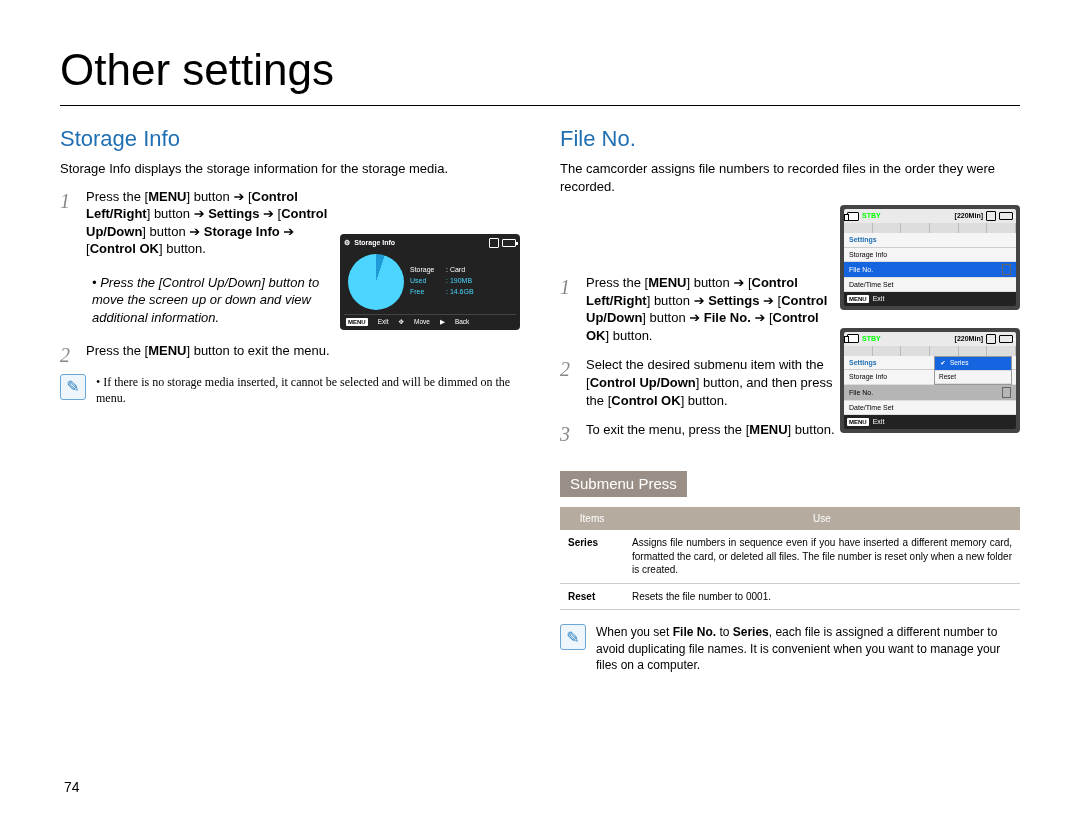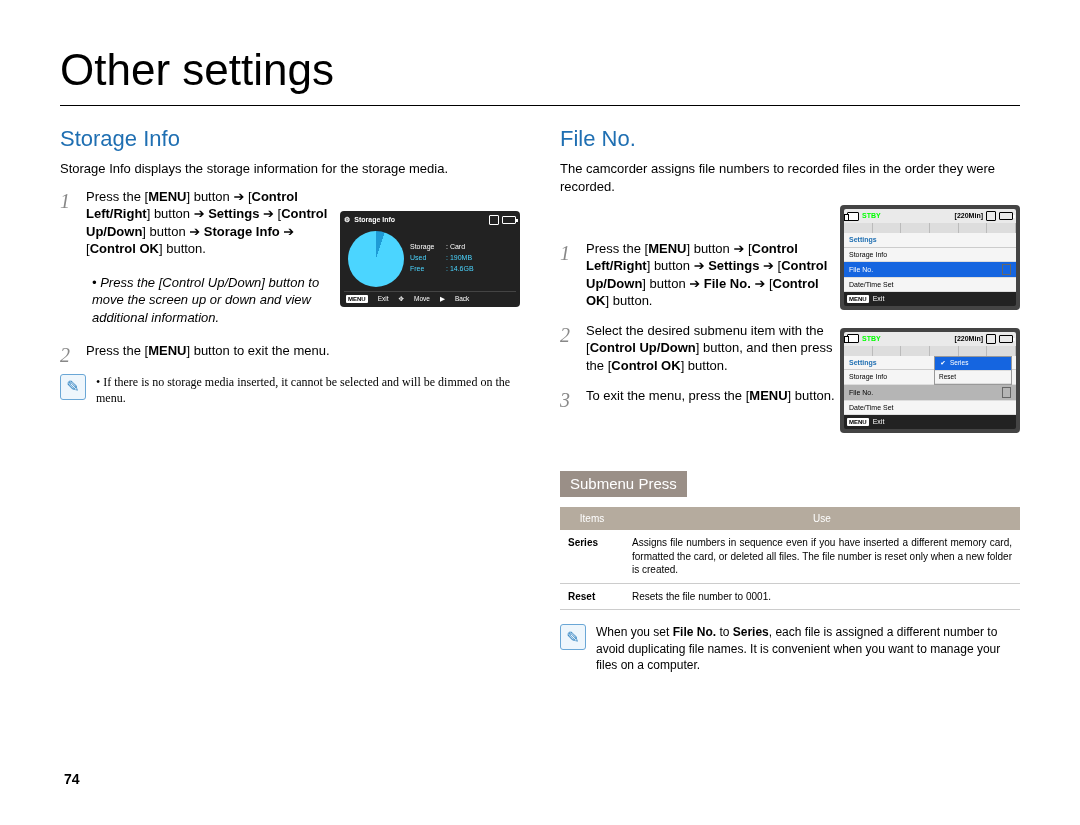--- a/index.html
+++ b/index.html
@@ -44,21 +44,21 @@
     position: absolute;
     left: 0; top: 0;
     font-family: Georgia, 'Times New Roman', serif;
     font-style: italic;
     font-size: 20px;
     color: #888;
   }
   ul.bullets { list-style: none; padding-left: 6px; margin-top: 16px; font-style: italic; }
   ul.bullets li::before { content: "• "; }
   ul.bullets li { margin-bottom: 4px; }
-  .step-block { display: flex; gap: 0; align-items: center; }
+  .step-block { display: flex; gap: 0; align-items: flex-end; }
   .step-text { flex: 1; }
   .lcd {
     width: 180px;
     background: #222;
     border-radius: 4px;
     color: #fff;
     font-size: 7px;
     padding: 4px;
   }
   .lcd-head {
@@ -141,21 +141,21 @@
   .submenu-head {
     background:#9a8f87; color:#fff; display:inline-block;
     padding:3px 10px; font-size:15px; margin-top:20px; margin-bottom:10px;
   }
   table.sub { width:100%; border-collapse:collapse; font-size:10px; }
   table.sub th { background:#b5ab9e; color:#fff; font-weight:normal; padding:5px 8px; text-align:center; }
   table.sub td { padding:6px 8px; border-bottom:1px solid #ccc; vertical-align:top; }
   table.sub td.first { font-weight:bold; width:64px; }
   table.sub td.use { text-align:justify; }
   .page-num {
-    position:absolute; bottom:36px; left:64px; font-size:14px;font-weight:bold;
+    position:absolute; bottom:28px; left:64px; font-size:14px;
   }
   .doc-ic { width:9px;height:11px;border:1px solid #666; position:relative; display:inline-block;}
 </style>
 </head>
 <body>
 
 <h1>Other settings</h1>
 
 <div class="columns">
 

